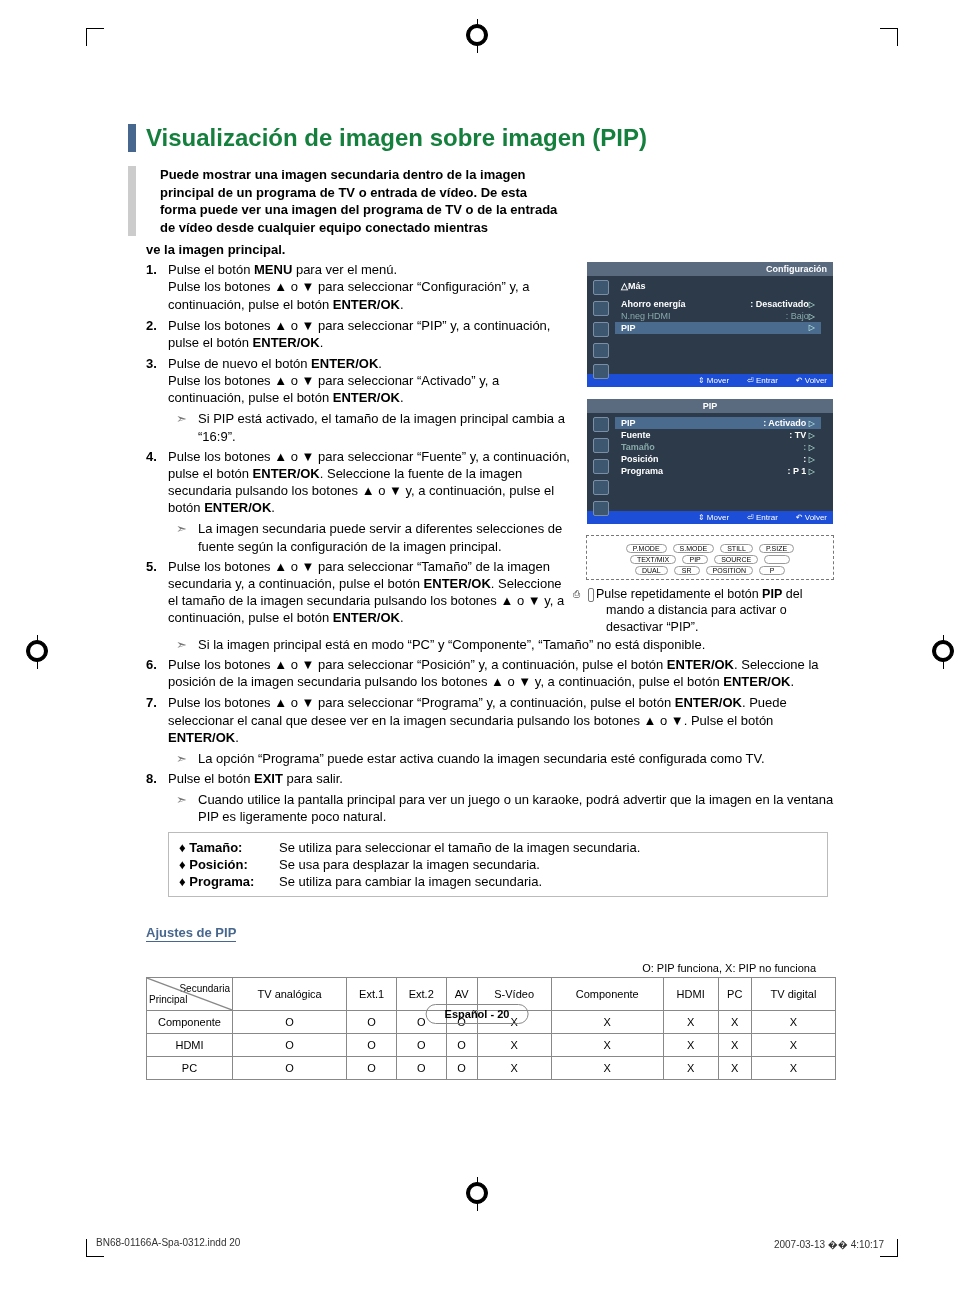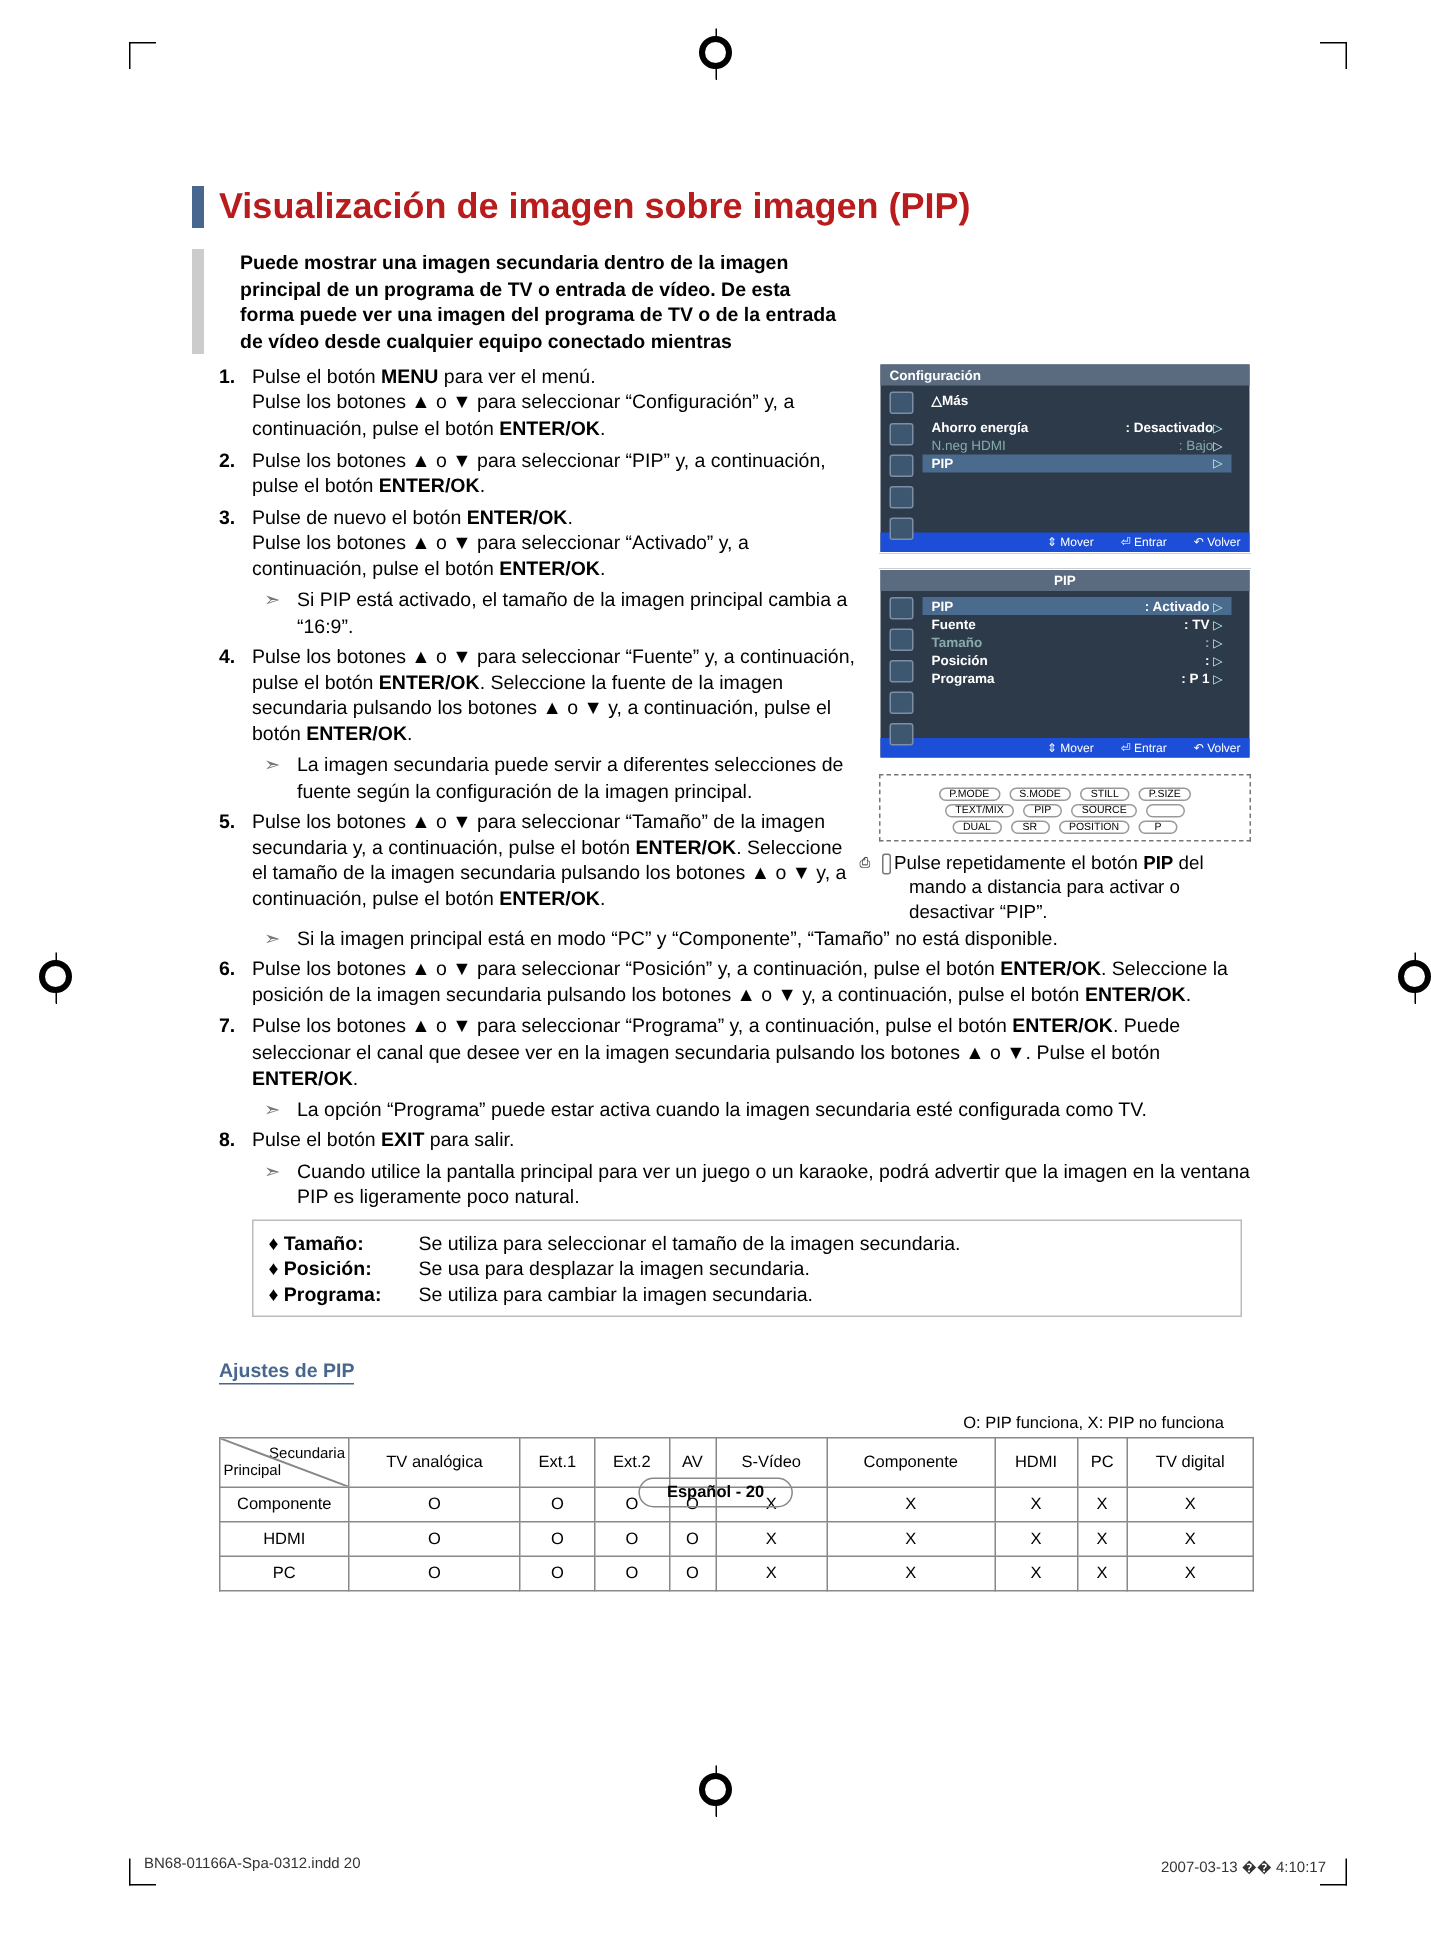--- a/index.html
+++ b/index.html
@@ -8,21 +8,21 @@
   .crop-tl,.crop-tr,.crop-bl,.crop-br{position:absolute;width:18px;height:18px}
   .crop-tl{top:28px;left:86px;border-top:1px solid #000;border-left:1px solid #000}
   .crop-tr{top:28px;right:56px;border-top:1px solid #000;border-right:1px solid #000}
   .crop-bl{bottom:44px;left:86px;border-bottom:1px solid #000;border-left:1px solid #000}
   .crop-br{bottom:44px;right:56px;border-bottom:1px solid #000;border-right:1px solid #000}
   .reg-top,.reg-mid,.reg-left,.reg-right{position:absolute;width:22px;height:22px;border-radius:50%;border:1px solid #000;background:#000}
   .reg-top{top:24px;left:466px}.reg-mid{top:1182px;left:466px}
   .reg-left{top:640px;left:26px}.reg-right{top:640px;right:0}
   .reg-top::after,.reg-mid::after,.reg-left::after,.reg-right::after{content:"";position:absolute;inset:3px;border-radius:50%;background:#fff}
   .reg-top::before,.reg-mid::before,.reg-left::before,.reg-right::before{content:"";position:absolute;top:-6px;left:50%;width:1px;height:34px;background:#000;box-shadow:-17px 17px 0 0 #000 inset}
-  h1.title{font-size:24px;font-weight:bold;color:#b91c1c;border-left:8px solid #47678e;padding-left:10px;margin-bottom:14px}
+  h1.title{font-size:24px;font-weight:bold;color:#15803d;border-left:8px solid #47678e;padding-left:10px;margin-bottom:14px}
   .intro{font-weight:bold;border-left:8px solid #ccc;padding-left:24px;margin-bottom:6px;line-height:1.35;max-width:430px}
   .intro-last{font-weight:bold;margin-left:18px;margin-bottom:4px}
   .content{display:flex;gap:12px}
   .left{flex:1 1 auto;max-width:450px}
   .right{width:248px;flex:0 0 auto}
   ol.steps{list-style:none;padding-left:18px}
   ol.steps>li{display:flex;margin-bottom:4px;line-height:1.32}
   ol.steps .no{font-weight:bold;width:22px;flex:0 0 auto}
   ol.steps .txt{flex:1}
   .note{display:flex;margin-left:30px;margin-top:1px;margin-bottom:3px;line-height:1.32}
@@ -65,20 +65,21 @@
 <div class="crop-tr"></div>
 <div class="crop-bl"></div>
 <div class="crop-br"></div>
 <div class="reg-top"></div>
 <div class="reg-left"></div>
 <div class="reg-right"></div>
 
 <div class="page">
   <h1 class="title">Visualización de imagen sobre imagen (PIP)</h1>
   <div class="intro">Puede mostrar una imagen secundaria dentro de la imagen principal de un programa de TV o entrada de vídeo. De esta forma puede ver una imagen del programa de TV o de la entrada de vídeo desde cualquier equipo conectado mientras</div>
+  <div class="intro-last">ve la imagen principal.</div>
 
   <div class="content">
     <div class="left">
       <ol class="steps" id="stepsA">
           <li>
             <span class="no">1.</span>
             <span class="txt">Pulse el botón <b>MENU</b> para ver el menú.<br>Pulse los botones ▲ o ▼ para seleccionar “Configuración” y, a continuación, pulse el botón <b>ENTER/OK</b>.</span>
           </li>
           <li>
             <span class="no">2.</span>
@@ -104,21 +105,21 @@
             <span class="no">5.</span>
             <span class="txt">Pulse los botones ▲ o ▼ para seleccionar “Tamaño” de la imagen secundaria y, a continuación, pulse el botón <b>ENTER/OK</b>. Seleccione el tamaño de la imagen secundaria pulsando los botones ▲ o ▼ y, a continuación, pulse el botón <b>ENTER/OK</b>.</span>
           </li>
         </ol>
     </div>
 
     <div class="right">
 
       <div class="osd">
         <div class="tvlabel">TV</div>
-        <div class="titlebar" style="text-align:left">Configuración</div>
+        <div class="titlebar" style="text-align:right">Configuración</div>
         <div class="body">
           <div class="sideicons">
               <div class="sq"></div>
               <div class="sq"></div>
               <div class="sq"></div>
               <div class="sq"></div>
               <div class="sq"></div>
             </div>
           <div class="row">
               <span class="bold">△Más</span>

